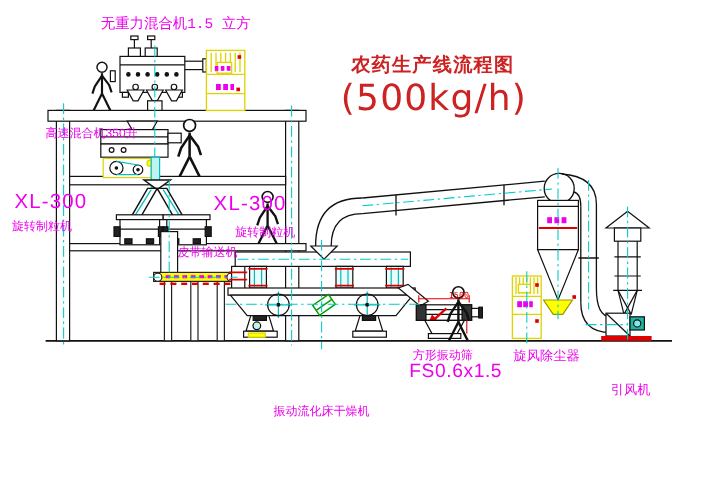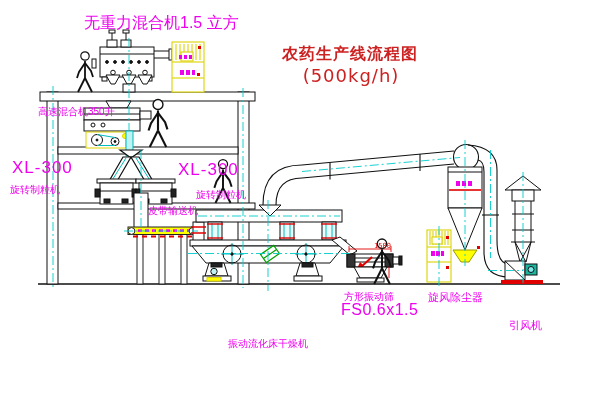--- a/index.html
+++ b/index.html
@@ -6,21 +6,21 @@
   #canvas{position:relative;width:600px;height:403px;background:#ffffff;overflow:hidden;
           font-family:"Liberation Sans", sans-serif;}
   #drawing{position:absolute;left:0;top:0;}
   .lbl{position:absolute;color:#ee00ee;font-size:10px;line-height:1.1;white-space:nowrap;
        font-family:"Liberation Sans", sans-serif;}
   .lbl-model{font-size:17px;letter-spacing:1px;}
   .lbl-model-big{font-size:16px;letter-spacing:0.5px;}
   .title-wrap{position:absolute;left:282px;top:44px;color:#cc2222;white-space:nowrap;
               display:flex;align-items:center;font-family:"Liberation Serif", serif;flex-direction:column;}
   .title-main{font-size:16px;font-weight:bold;letter-spacing:1px;}
-  .title-cap{font-size:18px;font-weight:400;font-family:"DejaVu Sans", sans-serif;
+  .title-cap{font-size:30px;font-weight:400;font-family:"DejaVu Sans", sans-serif;
              margin-left:2px;letter-spacing:1px;}
   .dim{position:absolute;color:#e00000;font-size:7px;font-family:"DejaVu Sans Mono", monospace;}
 </style>
 </head>
 <body>
 
 <div id="canvas">
 
 <svg id="drawing" width="600" height="403" viewBox="0 0 600 403" fill="none" stroke-linecap="butt">
 
@@ -347,21 +347,21 @@
     <line x1="439" y1="226" x2="439" y2="286"></line>
     <line x1="124" y1="231" x2="198" y2="231"></line>
   </g>
 </svg>
 
   <div class="title-wrap">
     <span class="title-main">农药生产线流程图</span>
     <span class="title-cap">(500kg/h)</span>
   </div>
 
-  <span class="lbl" style="left:84px;top:14px;font-size:16px;">无重力混合机1.5 立方</span>
+  <span class="lbl" style="left:84px;top:14px;font-size:12px;font-family:Liberation Mono, monospace;">无重力混合机1.5 立方</span>
 
   <span class="lbl" style="left:38px;top:106px;">高速混合机350升</span>
 
   <span class="lbl lbl-model" style="left:12px;top:159px;">XL-300</span>
   <span class="lbl" style="left:10px;top:184px;">旋转制粒机</span>
 
   <span class="lbl lbl-model" style="left:178px;top:161px;">XL-300</span>
   <span class="lbl" style="left:196px;top:189px;">旋转制粒机</span>
 
   <span class="lbl" style="left:148px;top:205px;text-align:right;">皮带输送机</span>

